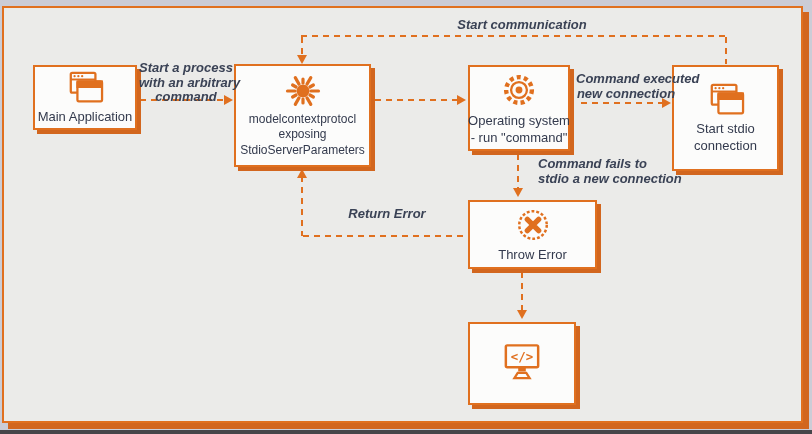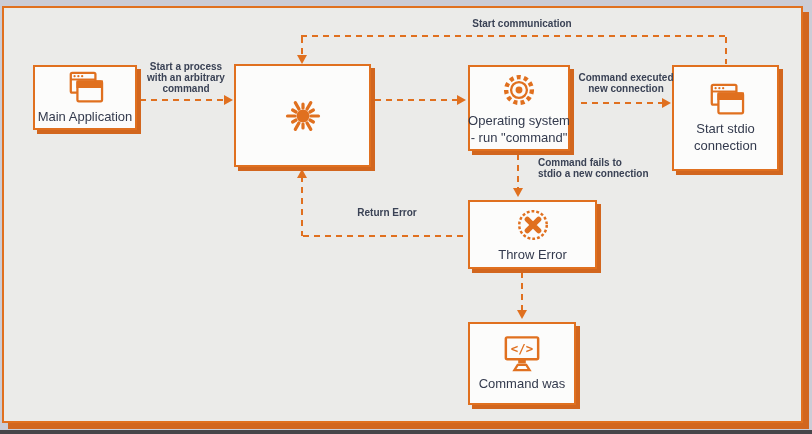--- a/index.html
+++ b/index.html
@@ -43,21 +43,21 @@
   .icon{display:block;line-height:0}
   .hline,.vline{position:absolute;z-index:2}
   .hline{height:2px;background:repeating-linear-gradient(to right,var(--orange) 0 6px,transparent 6px 11px)}
   .vline{width:2px;background:repeating-linear-gradient(to bottom,var(--orange) 0 6px,transparent 6px 11px)}
   .ah{position:absolute;width:0;height:0;z-index:2}
   .ah-right{border-top:5px solid transparent;border-bottom:5px solid transparent;border-left:9px solid var(--orange)}
   .ah-down{border-left:5px solid transparent;border-right:5px solid transparent;border-top:9px solid var(--orange)}
   .ah-up{border-left:5px solid transparent;border-right:5px solid transparent;border-bottom:9px solid var(--orange)}
   .edge-label{
     position:absolute;z-index:4;
-    font-size:10px;font-weight:bold;
+    font-size:13px;font-style:italic;font-weight:bold;
     color:#3A4255;line-height:1.12;
   }
   .edge-label span{display:block;white-space:nowrap}
   .edge-label.center{text-align:center}
 </style>
 </head>
 <body>
 
 <div class="panel"></div>
 <div class="bottom-strip"></div>
@@ -92,20 +92,25 @@
         <line x1="11" y1="18" x2="3.5" y2="18"></line>
           <line x1="12.1" y1="14" x2="8.6" y2="12"></line>
         <line x1="15" y1="11.1" x2="11.3" y2="4.6"></line>
           <line x1="19" y1="10" x2="19" y2="6"></line>
         <line x1="23" y1="11.1" x2="26.8" y2="4.6"></line>
           <line x1="25.9" y1="14" x2="29.4" y2="12"></line>
       </g>
       <circle cx="19" cy="18" r="6.5" fill="#E0701F"></circle>
     </svg>
   </span>
+  <div class="label">
+    <span>modelcontextprotocl</span>
+    <span>exposing</span>
+    <span>StdioServerParameters</span>
+  </div>
 </div>
 
 <div class="node" style="left:468px;top:65px;width:102px;height:86px">
   <span class="icon">
     <svg width="40" height="40" viewBox="0 0 42 42">
       <circle cx="21" cy="21" r="13.5" fill="none" stroke="#E0701F" stroke-width="4.6" stroke-dasharray="4.2 3.4"></circle>
       <circle cx="21" cy="21" r="8.3" fill="none" stroke="#E0701F" stroke-width="2.4"></circle>
       <circle cx="21" cy="21" r="3.6" fill="#E0701F"></circle>
     </svg>
   </span>
@@ -148,21 +153,20 @@
 <div class="node" style="left:468px;top:322px;width:108px;height:83px">
   <span class="icon">
     <svg width="44" height="38" viewBox="0 0 46 40">
       <rect x="6" y="2.5" width="34" height="23" rx="1.5" fill="none" stroke="#E0701F" stroke-width="2.6"></rect>
       <text x="23" y="19" text-anchor="middle" font-family="DejaVu Sans Mono, monospace" font-size="13" font-weight="bold" fill="#E0701F">&lt;/&gt;</text>
       <rect x="19" y="25.5" width="8" height="4.5" fill="#E0701F"></rect>
       <path d="M15 37 L18.5 31.5 H27.5 L31 37 Z" fill="none" stroke="#E0701F" stroke-width="2.4"></path>
     </svg>
   </span>
   <div class="label">
-    <span>Command was</span>
   </div>
 </div>
 
 <div class="hline" style="left:140px;top:99px;width:84px"></div>
 <div class="ah ah-right" style="left:224px;top:95px"></div>
 <div class="edge-label center" style="left:139px;top:61px;width:94px">
   <span>Start a process</span>
   <span>with an arbitrary</span>
   <span>command</span>
 </div>

